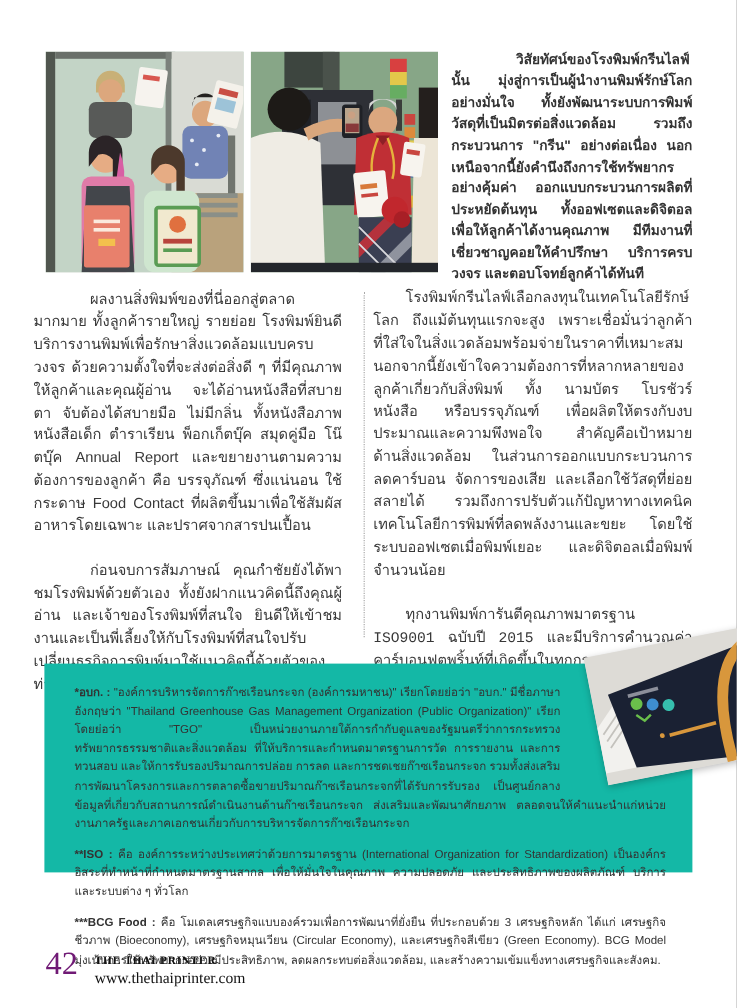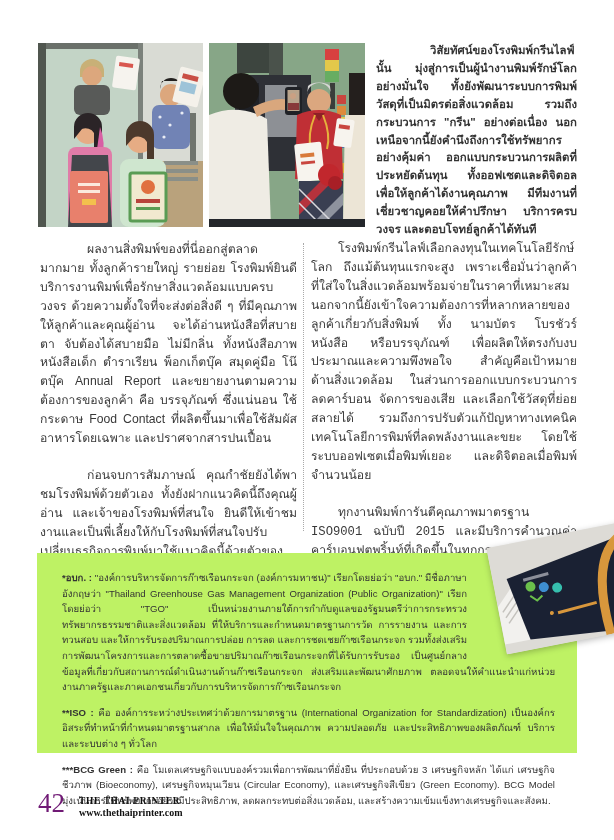--- a/index.html
+++ b/index.html
@@ -19,34 +19,34 @@
   
   .intro {
     position:absolute; left:376px; top:42px; width:201px;
     font-size:11.4px; line-height:17.9px; font-weight:600;
     text-align:justify; text-indent:54px; color:#333;
   }
 
   
   .col { position:absolute; font-size:12.2px; line-height:18.9px; text-align:justify; color:#383838; }
   .col p { margin-bottom:18px; }
-  #col-left  { left:40px;  top:240px; width:257px; }
+  #col-left  { left:28px;  top:240px; width:257px; }
   #col-left  p { text-indent:47px; }
   #col-right { left:311px; top:240px; width:266px; }
   #col-right p { text-indent:27px;font-family:Liberation Mono, monospace; }
   .divider {
     position:absolute; left:303px; top:243px; height:288px; width:0;
     border-left:1px dotted #a9a9a9;
   }
   .endmark { display:inline-block; vertical-align:-2px; margin-left:5px; }
 
   
   .footnote-box {
-    position:absolute; left:37px; top:553px; width:540px; height:200px;
-    background:#bef264; padding:17px 22px 0 25px;
+    position:absolute; left:37px; top:553px; width:540px; height:174px;
+    background:#14b8a6; padding:17px 22px 0 25px;
     font-size:9.6px; line-height:15.6px; text-align:justify; color:#333;
   }
   .footnote-box p { margin-bottom:10px; }
   .fn-lead { font-weight:bold; }
   .photo-spacer { float:right; width:88px; height:80px; }
 
   
   .book-photo {
     position:absolute; left:492px; top:542px; width:150px; height:108px;
     transform:rotate(-11deg); transform-origin:20% 30%;
@@ -54,21 +54,21 @@
   }
 
   
   .footer { position:absolute; left:38px; top:790px; display:flex; align-items:flex-start; }
   .page-number {
     font-family:"Liberation Serif","DejaVu Serif",serif;
     font-size:27px; font-weight:500; line-height:26px; color:#701a75;
   }
   .footer-mag { margin-left:14px; padding-top:6px; font-family:"Liberation Serif","DejaVu Serif",serif; }
   .mag-name { font-size:9.5px; letter-spacing:.6px; font-weight:600; color:#111; }
-  .mag-url  { font-size:10px; font-weight:bold; color:#111; margin-top:1px; }
+  .mag-url  { font-size:13px; font-weight:normal; color:#111; margin-top:1px; }
 </style>
 </head>
 <body>
 
 <div class="page">
 
   <div class="photo" id="photo-left">
     <svg width="165" height="184" viewBox="0 0 165 184">
       <rect width="165" height="184" fill="#c3d4c6"></rect>
       <rect x="0" y="0" width="8" height="184" fill="#50564f"></rect>
@@ -189,21 +189,21 @@
         <circle cx="6" cy="7" r="4" fill="none" stroke="#3a3a3a" stroke-width="1.3"></circle>
         <circle cx="6" cy="7" r="1.2" fill="#3a3a3a"></circle>
         <path d="M6 0.5 v3 M6 10.5 v2 M-0.5 7 h3 M9.5 7 h3" stroke="#3a3a3a" stroke-width="1.2"></path>
         <path d="M9 2 l3 -1.5 l-1.5 3 z" fill="#3a3a3a"></path>
       </svg></span></p>
   </div>
 
   <div class="footnote-box">
     <p><span class="photo-spacer"></span><span class="fn-lead">*อบก. :</span> <span>"องค์การบริหารจัดการก๊าซเรือนกระจก (องค์การมหาชน)" เรียกโดยย่อว่า "อบก." มีชื่อภาษาอังกฤษว่า "Thailand Greenhouse Gas Management Organization (Public Organization)" เรียกโดยย่อว่า "TGO" เป็นหน่วยงานภายใต้การกำกับดูแลของรัฐมนตรีว่าการกระทรวงทรัพยากรธรรมชาติและสิ่งแวดล้อม ที่ให้บริการและกำหนดมาตรฐานการวัด การรายงาน และการทวนสอบ และให้การรับรองปริมาณการปล่อย การลด และการชดเชยก๊าซเรือนกระจก รวมทั้งส่งเสริมการพัฒนาโครงการและการตลาดซื้อขายปริมาณก๊าซเรือนกระจกที่ได้รับการรับรอง เป็นศูนย์กลางข้อมูลที่เกี่ยวกับสถานการณ์ดำเนินงานด้านก๊าซเรือนกระจก ส่งเสริมและพัฒนาศักยภาพ ตลอดจนให้คำแนะนำแก่หน่วยงานภาครัฐและภาคเอกชนเกี่ยวกับการบริหารจัดการก๊าซเรือนกระจก</span></p>
     <p><span class="fn-lead">**ISO :</span> <span>คือ องค์การระหว่างประเทศว่าด้วยการมาตรฐาน (International Organization for Standardization) เป็นองค์กรอิสระที่ทำหน้าที่กำหนดมาตรฐานสากล เพื่อให้มั่นใจในคุณภาพ ความปลอดภัย และประสิทธิภาพของผลิตภัณฑ์ บริการ และระบบต่าง ๆ ทั่วโลก</span></p>
-    <p><span class="fn-lead">***BCG Green :</span> <span>คือ โมเดลเศรษฐกิจแบบองค์รวมเพื่อการพัฒนาที่ยั่งยืน ที่ประกอบด้วย 3 เศรษฐกิจหลัก ได้แก่ เศรษฐกิจชีวภาพ (Bioeconomy), เศรษฐกิจหมุนเวียน (Circular Economy), และเศรษฐกิจสีเขียว (Green Economy). BCG Model มุ่งเน้นการใช้ทรัพยากรอย่างมีประสิทธิภาพ, ลดผลกระทบต่อสิ่งแวดล้อม, และสร้างความเข้มแข็งทางเศรษฐกิจและสังคม.</span></p>
+    <p><span class="fn-lead">***BCG Food :</span> <span>คือ โมเดลเศรษฐกิจแบบองค์รวมเพื่อการพัฒนาที่ยั่งยืน ที่ประกอบด้วย 3 เศรษฐกิจหลัก ได้แก่ เศรษฐกิจชีวภาพ (Bioeconomy), เศรษฐกิจหมุนเวียน (Circular Economy), และเศรษฐกิจสีเขียว (Green Economy). BCG Model มุ่งเน้นการใช้ทรัพยากรอย่างมีประสิทธิภาพ, ลดผลกระทบต่อสิ่งแวดล้อม, และสร้างความเข้มแข็งทางเศรษฐกิจและสังคม.</span></p>
   </div>
 
   <div class="book-photo">
     <svg width="150" height="108" viewBox="0 0 150 108">
       <rect width="150" height="108" fill="#dddbd6"></rect>
       <path d="M0 60 l18 -18 l10 56 h-28 z" fill="#f2f1ee"></path>
       <path d="M4 66 l16 -16 m-14 22 l16 -16 m-14 22 l16 -16" stroke="#c4c2bd" stroke-width="1.5"></path>
       <path d="M14 34 L150 10 L150 108 L26 98 Z" fill="#1a2133"></path>
       <path d="M150 8 q-52 6 -44 100" fill="none" stroke="#d8973c" stroke-width="9"></path>
       <path d="M150 30 q-36 8 -30 78" fill="none" stroke="#e7b95f" stroke-width="3"></path>

